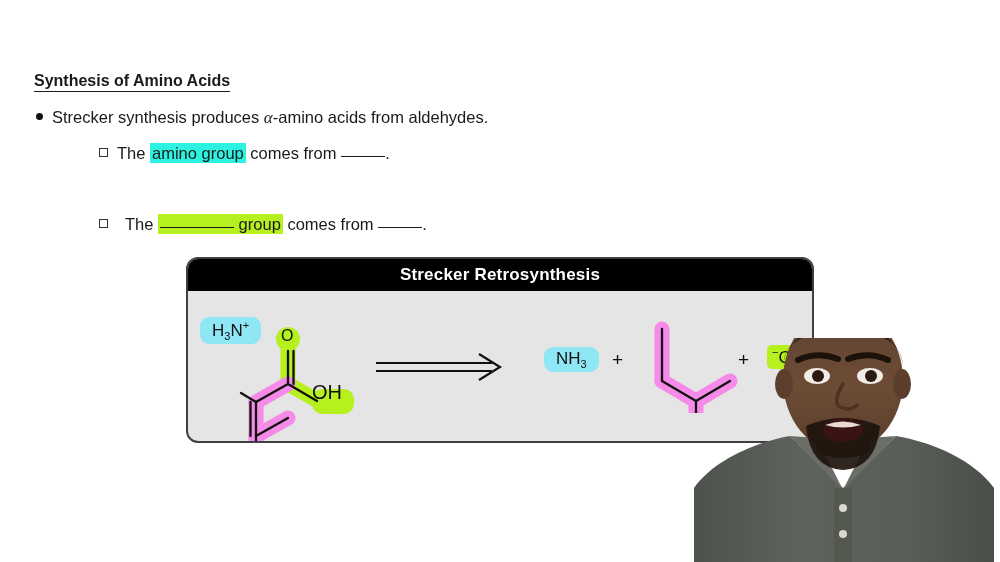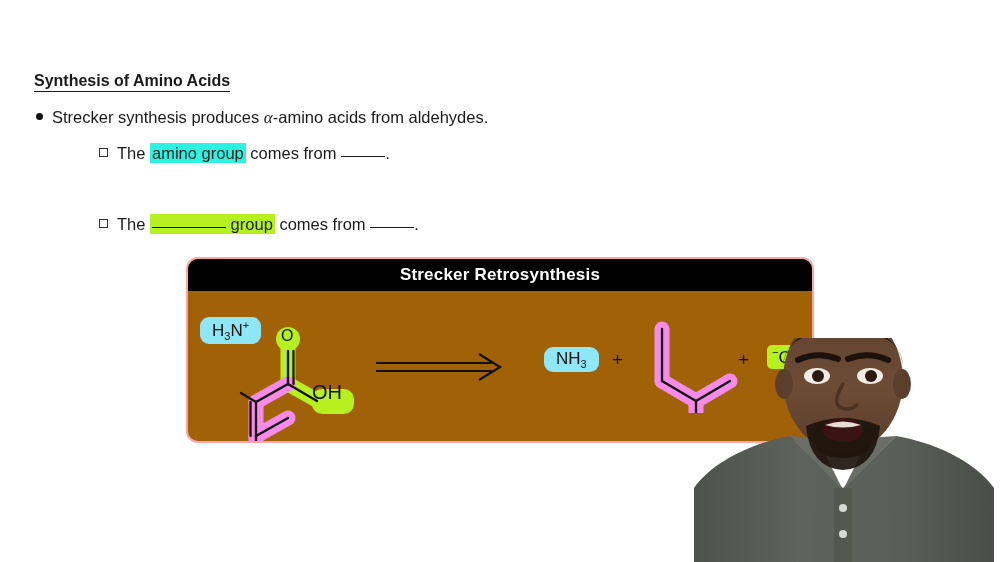--- a/index.html
+++ b/index.html
@@ -67,21 +67,21 @@
     border-radius: 50%;
     background: #111;
     margin-right: 9px;
     position: relative;
     top: -3px;
     flex: 0 0 auto;
   }
   .sub-row { left: 99px; }
   .sub1 { top: 143px; }
   .sub2 { top: 178px; }
-  .sub3 { top: 214px; }
+  .sub3 { top: 214px; gap: 8px; }
   .sq-marker {
     display: inline-block;
     width: 7px; height: 7px;
     border: 1.3px solid #333;
     background: #fff;
     margin-right: 9px;
     position: relative;
     top: -2px;
     flex: 0 0 auto;
   }
@@ -102,23 +102,23 @@
   }
   .blank-u.wide { width: 74px; }
 
   
   #panel {
     position: absolute;
     left: 186px;
     top: 257px;
     width: 628px;
     height: 186px;
-    border: 2px solid #fca5a5;
+    border: 2px solid #404040;
     border-radius: 12px;
-    background: #a16207;
+    background: #e5e5e5;
     box-sizing: border-box;
     overflow: hidden;
   }
   #panel-header {
     position: absolute;
     left: 0; top: 0;
     width: 100%;
     height: 32px;
     background: #000000;
     color: #ffffff;

